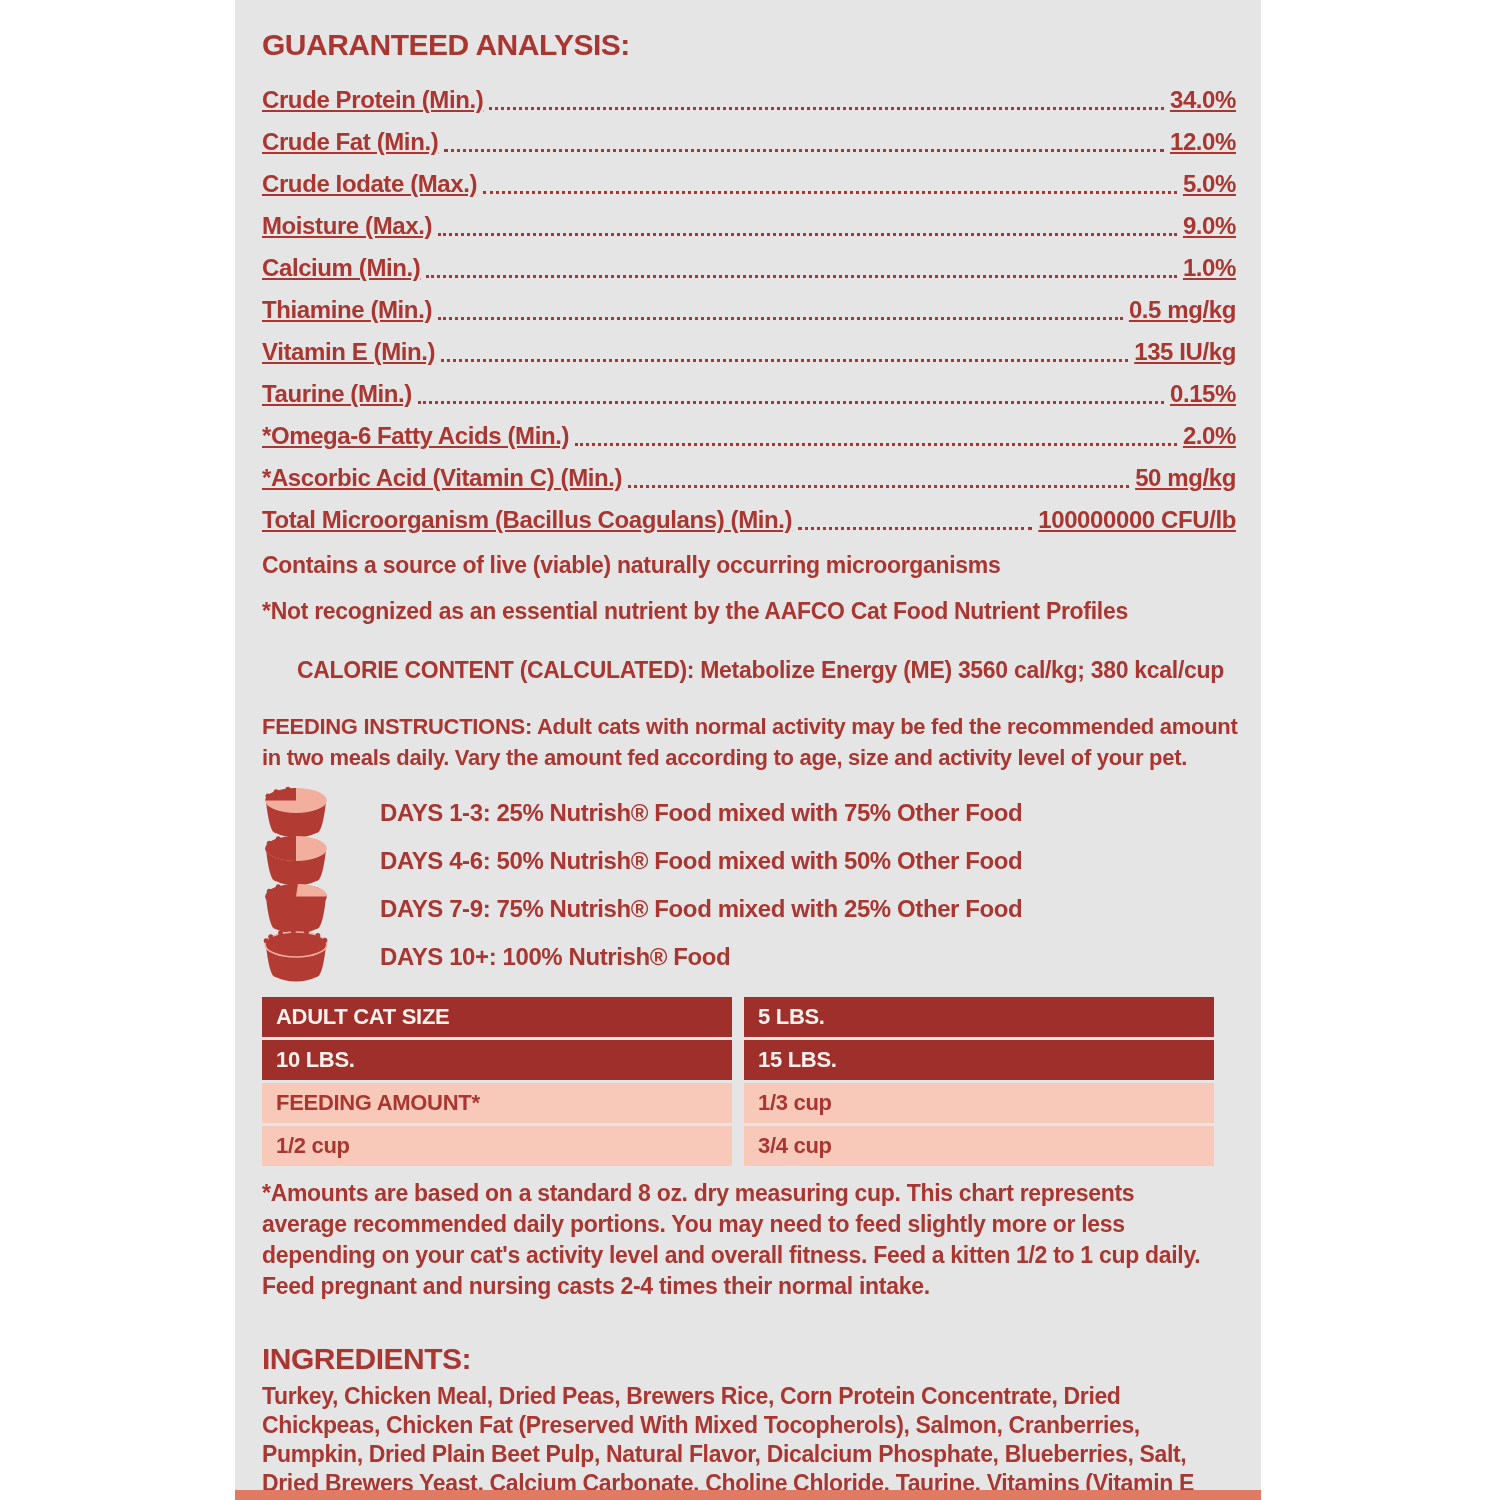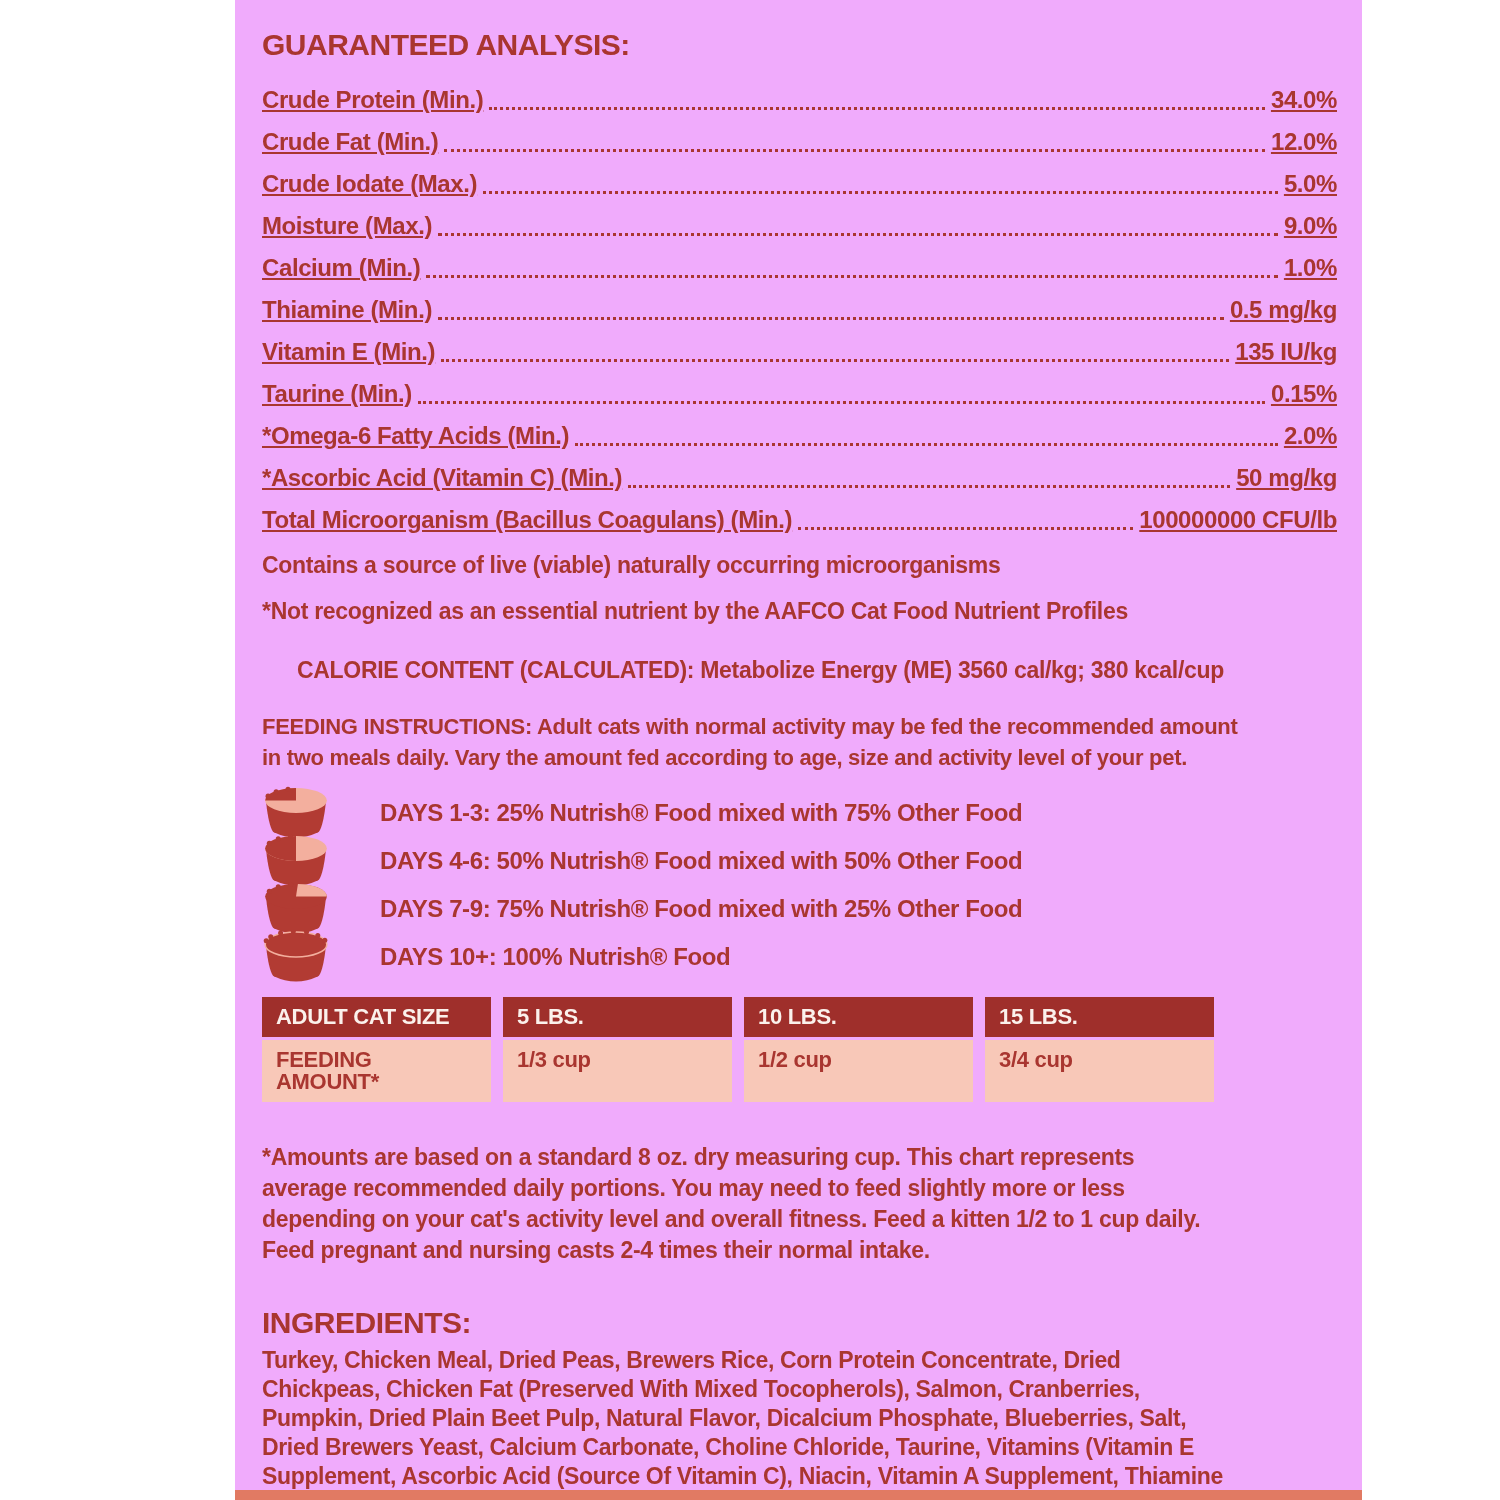--- a/index.html
+++ b/index.html
@@ -2,22 +2,22 @@
 <html><head>
 <meta charset="utf-8">
 <style>
   html,body{margin:0;padding:0;}
   body{
     width:1500px;height:1500px;position:relative;background:#ffffff;
     font-family:"Liberation Sans","DejaVu Sans",sans-serif;
     overflow:hidden;
   }
   .panel{
-    position:absolute;left:235px;top:0;width:1127px;height:1500px;
-    background:#f0abfc;color:#A93630;overflow:hidden;
+    position:absolute;left:235px;top:0;width:1026px;height:1500px;
+    background:#e5e5e5;color:#A93630;overflow:hidden;
   }
   .content{padding:14px 25px 0 27px;}
 
   
   .ga-title{font-size:30px;font-weight:bold;letter-spacing:-0.5px;margin:14px 0 6px 0;}
   .ga-rows{margin-top:10px;}
   .ga-row{display:flex;align-items:flex-end;height:42px;font-size:24px;font-weight:bold;letter-spacing:-0.4px;text-decoration:underline;}
   .ga-label{white-space:nowrap;}
   .ga-dots{flex:1;margin:0 6px;border-bottom:3px dotted #A93630;height:10px;margin-bottom:4px;min-width:20px;}
   .ga-value{white-space:nowrap;}
@@ -28,31 +28,31 @@
 
   .feeding-instr{font-size:22px;font-weight:bold;letter-spacing:-0.3px;margin-top:26px;line-height:31px;width:985px;}
 
   
   .steps{margin-top:16px;}
   .step{display:flex;align-items:center;height:48px;}
   .step .bowl{width:70px;height:48px;flex:0 0 70px;display:flex;align-items:center;}
   .step .step-text{font-size:24px;font-weight:bold;letter-spacing:-0.4px;margin-left:48px;white-space:nowrap;}
 
   
-  .ftable{display:grid;grid-template-columns:repeat(4,1fr);column-gap:12px;row-gap:3px;margin-top:16px;width:952px;}
+  .ftable{display:grid;grid-template-columns:repeat(2,1fr);column-gap:12px;row-gap:3px;margin-top:16px;width:952px;}
   .ftable .hcell{
     background:#9F2F2B;color:#FBF1EC;font-size:22px;font-weight:bold;letter-spacing:-0.3px;
     padding:9px 14px;line-height:22px;
   }
   .ftable .rcell{
     background:#F8C8B8;color:#A93630;font-size:22px;font-weight:bold;letter-spacing:-0.3px;
     padding:9px 14px;line-height:22px;
   }
 
-  .amounts-note{font-size:23px;font-weight:bold;letter-spacing:-0.3px;margin-top:40px;line-height:31px;width:960px;}
+  .amounts-note{font-size:23px;font-weight:bold;letter-spacing:-0.3px;margin-top:12px;line-height:31px;width:960px;}
 
   .ingredients-title{font-size:30px;font-weight:bold;letter-spacing:-0.5px;margin-top:40px;}
   .ingredients-text{
     font-size:23px;font-weight:bold;letter-spacing:-0.35px;margin-top:6px;line-height:29px;
     width:968px;position:relative;padding-bottom:2px;
   }
 
   .bottom-strip{position:absolute;left:0;bottom:0;width:100%;height:10px;background:#E17A63;}
 </style>
 </head>

